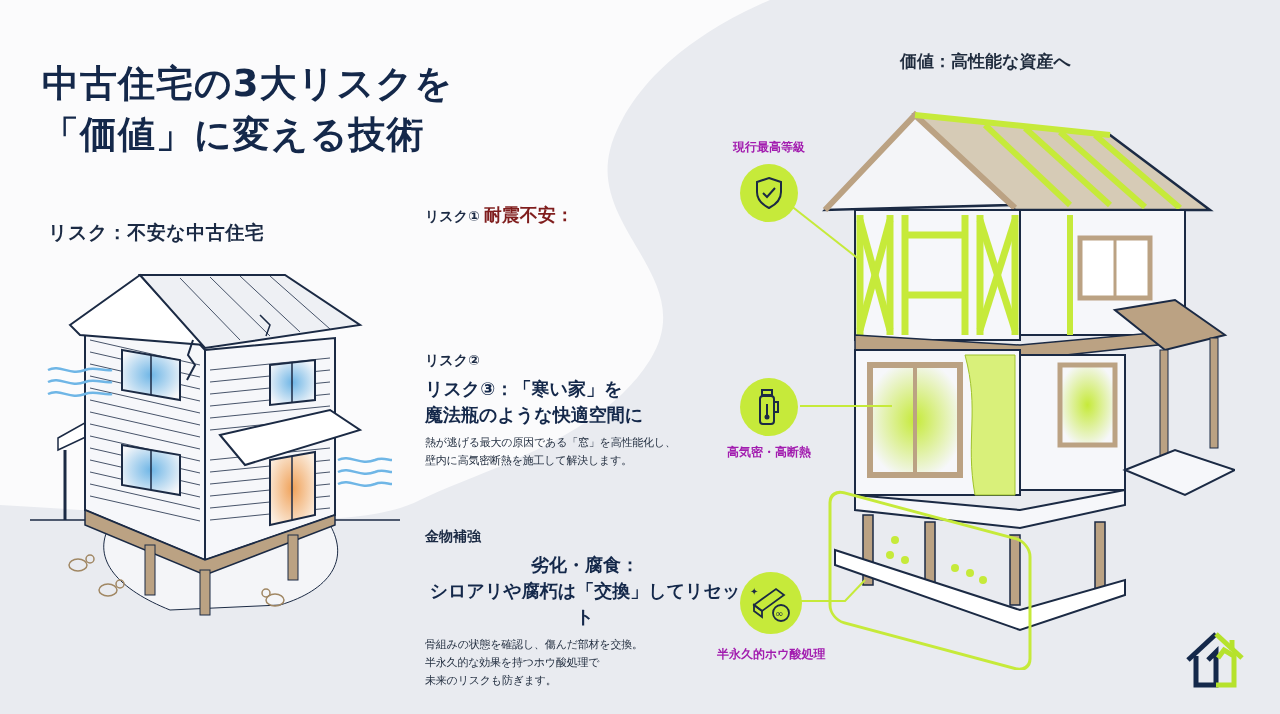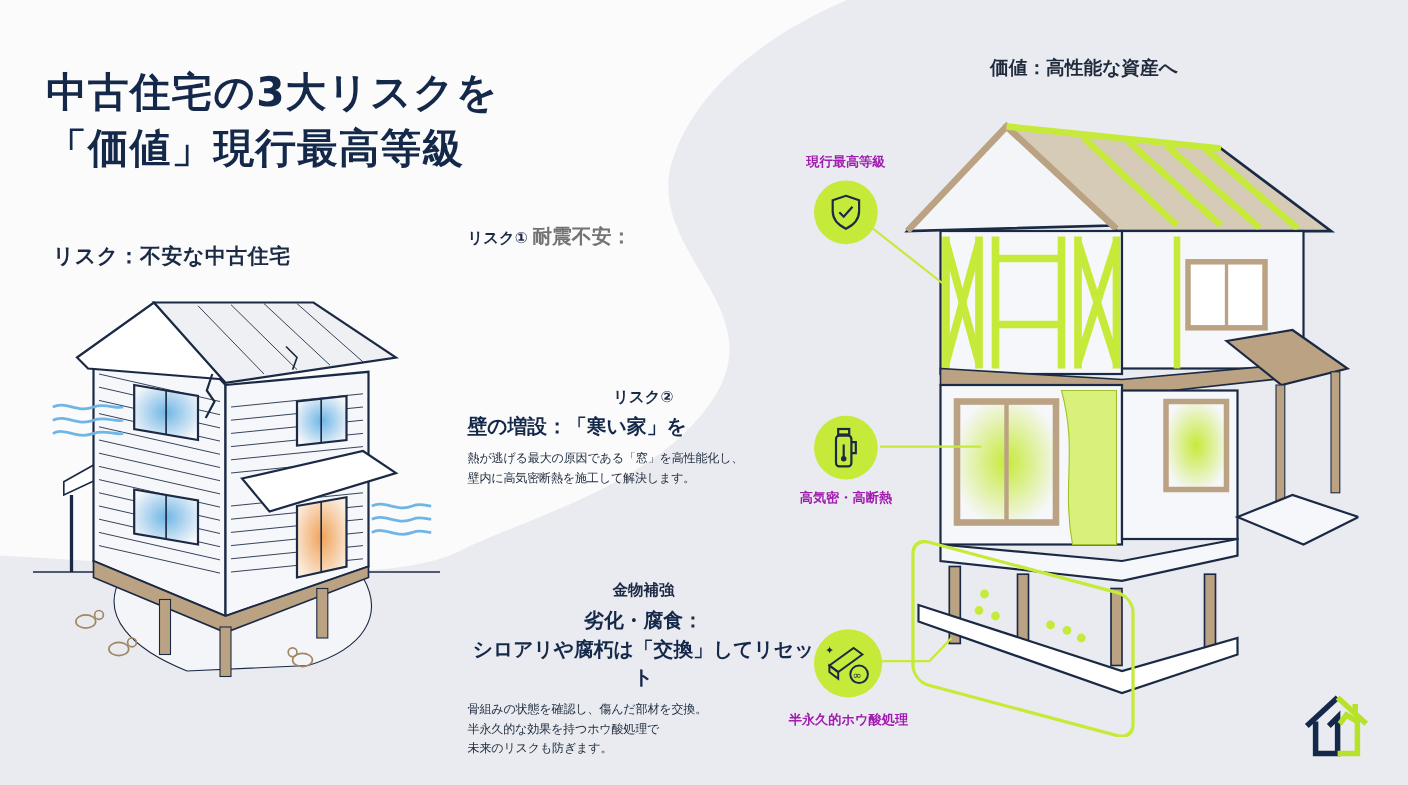--- a/index.html
+++ b/index.html
@@ -21,23 +21,23 @@
   .left-heading {
     left: 48px; top: 220px;
     font-size: 19px; font-weight: bold; color: #1b2a44; letter-spacing: 0.5px;
   }
   .right-heading {
     left: 900px; top: 50px;
     font-size: 17px; font-weight: bold; color: #1f2b3d;
   }
 
   .risk { left: 425px; width: 320px; }
-  .risk .tag { font-size: 14px; font-weight: bold; color: #1b2a44; text-align: center; }
+  .risk .tag { font-size: 14px; font-weight: bold; color: #1b2a44; }
   .risk .h { font-size: 18px; font-weight: bold; line-height: 26px; color: #14284a; }
-  .risk .inline-h { font-size: 18px; font-weight: bold; color: #737373; margin-left: 4px; }
+  .risk .inline-h { font-size: 18px; font-weight: bold; color: #7f1d1d; margin-left: 4px; }
   .risk .body { font-size: 11px; line-height: 18px; color: #1f2b3d; margin-top: 6px; letter-spacing: -0.2px; }
   .risk1 { top: 203px; }
   .risk2 { top: 352px; }
   .risk3 { top: 528px; }
 
   .badge-label { font-size: 12px; font-weight: bold; color: #a21caf; white-space: nowrap; }
   .badge {
     width: 58px; height: 58px; border-radius: 50%;
     background: #c6ea3a;
     display: flex; align-items: center; justify-content: center;
@@ -46,21 +46,21 @@
 </style>
 </head>
 <body>
 
 <svg class="bg-curve" viewBox="0 0 1280 714">
   <path d="M0,0 L770,0 C700,30 630,80 610,150 C590,230 700,280 650,360 C600,440 480,470 420,500 C360,530 250,520 0,505 Z" fill="#fbfbfc"></path>
 </svg>
 
 <div class="layer main-title">
   <div>中古住宅の3大リスクを</div>
-  <div>「価値」現行最高等級</div>
+  <div>「価値」に変える技術</div>
 </div>
 
 <div class="layer left-heading">リスク：不安な中古住宅</div>
 <div class="layer right-heading">価値：高性能な資産へ</div>
 
 <svg class="layer" style="left:30px; top:270px;" width="380" height="350" viewBox="0 0 380 350">
 
   <line x1="0" y1="250" x2="370" y2="250" stroke="#1b2a44" stroke-width="1.5"></line>
   <path d="M80,255 C60,290 90,320 140,340 L250,335 C300,320 320,290 300,255 Z" fill="#f4f5f8" stroke="#1b2a44" stroke-width="1"></path>
 
@@ -278,21 +278,22 @@
   <div class="badge-label" style="margin-top:12px;">半永久的ホウ酸処理</div>
 </div>
 
 <div class="layer risk risk1">
   <div><span class="tag">リスク①</span><span class="inline-h">耐震不安：</span></div>
 </div>
 
 <div class="layer risk risk2">
   <div class="tag">リスク②</div>
   <div style="margin-top:6px;">
-    <div class="h">壁の増設：「寒い家」を</div>
+    <div class="h">リスク③：「寒い家」を</div>
+    <div class="h">魔法瓶のような快適空間に</div>
   </div>
   <div class="body">
     <div>熱が逃げる最大の原因である「窓」を高性能化し、</div>
     <div>壁内に高気密断熱を施工して解決します。</div>
   </div>
 </div>
 
 <div class="layer risk risk3">
   <div class="tag">金物補強</div>
   <div style="margin-top:6px;text-align:center;">

